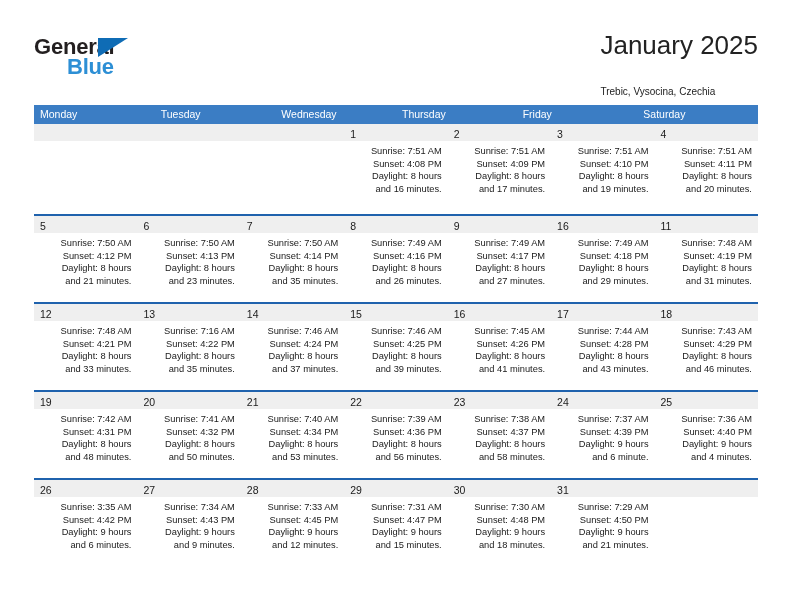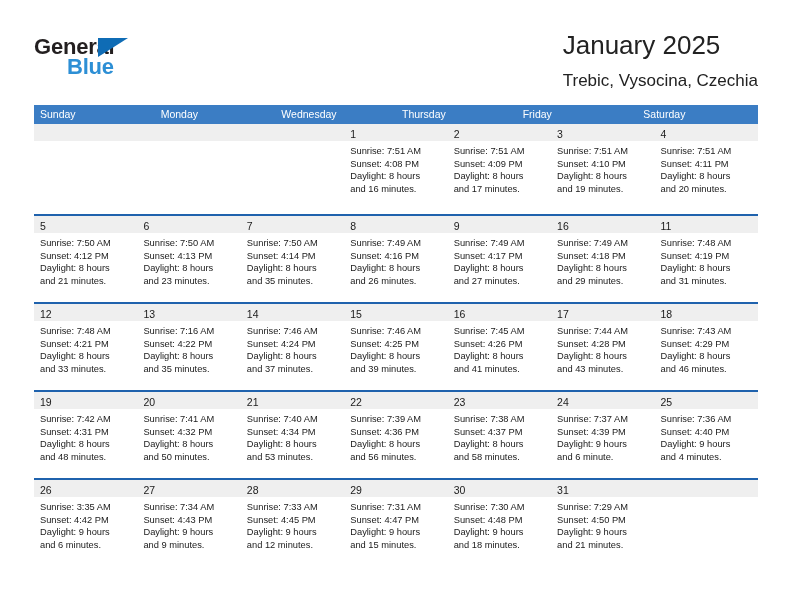--- a/index.html
+++ b/index.html
@@ -73,24 +73,24 @@
     top: 0;
     text-align: left;
   }
   .cal-title {
     font-size: 26px;
     color: #222222;
     line-height: 34px;
     white-space: nowrap;
   }
   .cal-subtitle {
-    font-size: 17px;
+    font-size: 10px;
     color: #222222;
     line-height: 20px;
-    margin-top: 9px;
+    margin-top: 20px;
     white-space: nowrap;
   }
 
   
   .calendar {
     position: absolute;
     left: 34px;
     top: 105px;
     width: 724px;
   }
@@ -135,20 +135,21 @@
     box-sizing: border-box;
     padding-left: 6px;
   }
   .day-num {
     font-size: 10.5px;
     line-height: 17px;
     color: #1a1a1a;
   }
   .day-body {
     padding: 4px 6px 0 6px;
+    text-align: right;
   }
   .day-line {
     font-size: 9.3px;
     line-height: 12.6px;
     color: #1a1a1a;
     white-space: nowrap;
   }
   .day-cell.empty .day-num-band { background: #efefef; }
 </style>
 </head>
@@ -166,22 +167,22 @@
 
     <div class="title-block">
       <div class="cal-title">January 2025</div>
       <div class="cal-subtitle">Trebic, Vysocina, Czechia</div>
     </div>
 
   </div>
 
   <div class="calendar">
     <div class="weekday-row" id="weekday-row">
-        <div class="weekday">Sunday</div>
         <div class="weekday">Monday</div>
+        <div class="weekday">Tuesday</div>
         <div class="weekday">Wednesday</div>
         <div class="weekday">Thursday</div>
         <div class="weekday">Friday</div>
         <div class="weekday">Saturday</div>
       </div>
     <div id="calendar-body">
         <div class="week-row first">
           <div class="day-cell empty">
             <div class="day-num-band"><span class="day-num"></span></div>
             <div class="day-body"></div>

